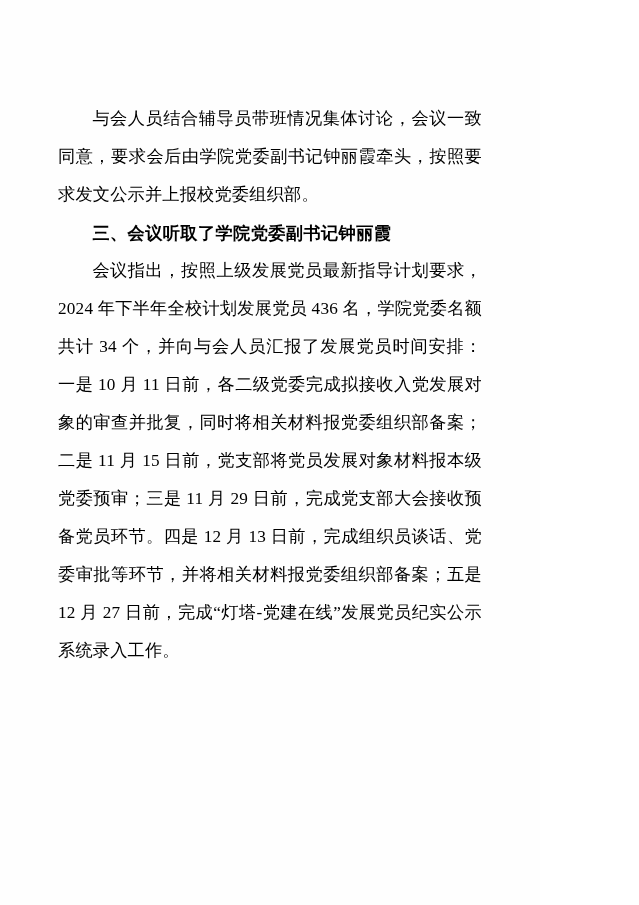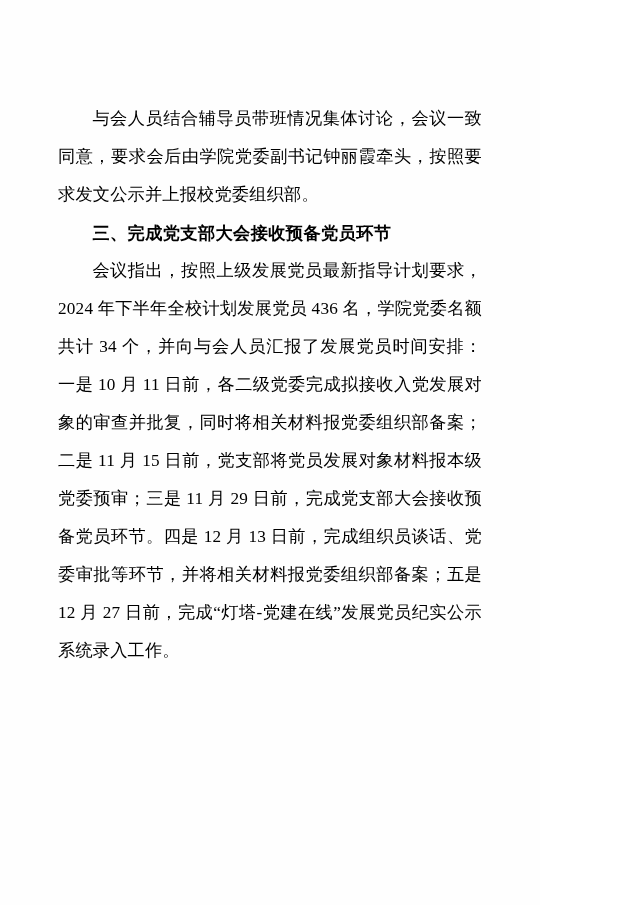--- a/index.html
+++ b/index.html
@@ -41,16 +41,16 @@
     font-family: "Liberation Sans", "DejaVu Sans", sans-serif;
     letter-spacing: 0.4px;
   }
 </style>
 </head>
 <body>
 
 <div class="page">
   <div class="doc-body">
     <p class="para">与会人员结合辅导员带班情况集体讨论，会议一致同意，要求会后由学院党委副书记钟丽霞牵头，按照要求发文公示并上报校党委组织部。</p>
-    <p class="heading">三、完成党支部大会接收预备党员环节</p>
+    <p class="heading">三、会议听取了学院党委副书记钟丽霞</p>
     <p class="para">会议指出，按照上级发展党员最新指导计划要求，2024 年下半年全校计划发展党员 436 名，学院党委名额共计 34 个，并向与会人员汇报了发展党员时间安排：一是 10 月 11 日前，各二级党委完成拟接收入党发展对象的审查并批复，同时将相关材料报党委组织部备案；二是 11 月 15 日前，党支部将党员发展对象材料报本级党委预审；三是 11 月 29 日前，完成党支部大会接收预备党员环节。四是 12 月 13 日前，完成组织员谈话、党委审批等环节，并将相关材料报党委组织部备案；五是 12 月 27 日前，完成“灯塔-党建在线”发展党员纪实公示系统录入工作。</p>
   </div>
 </div>
 
 </body></html>

